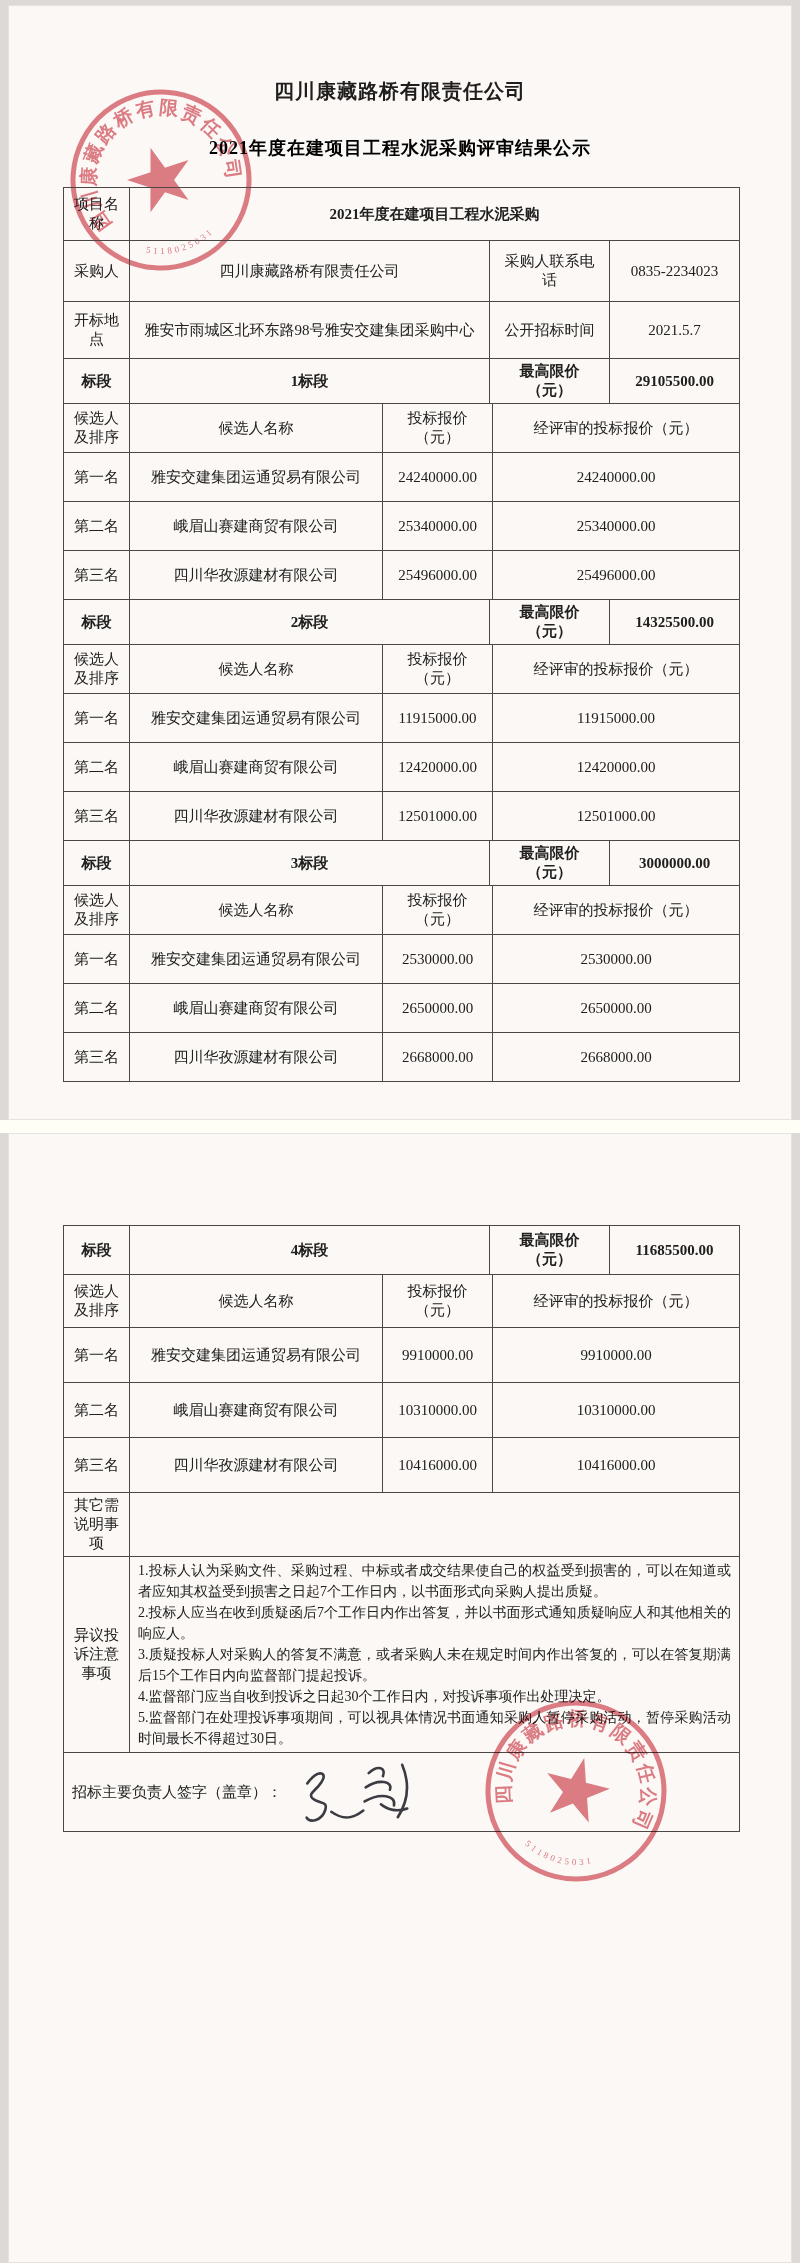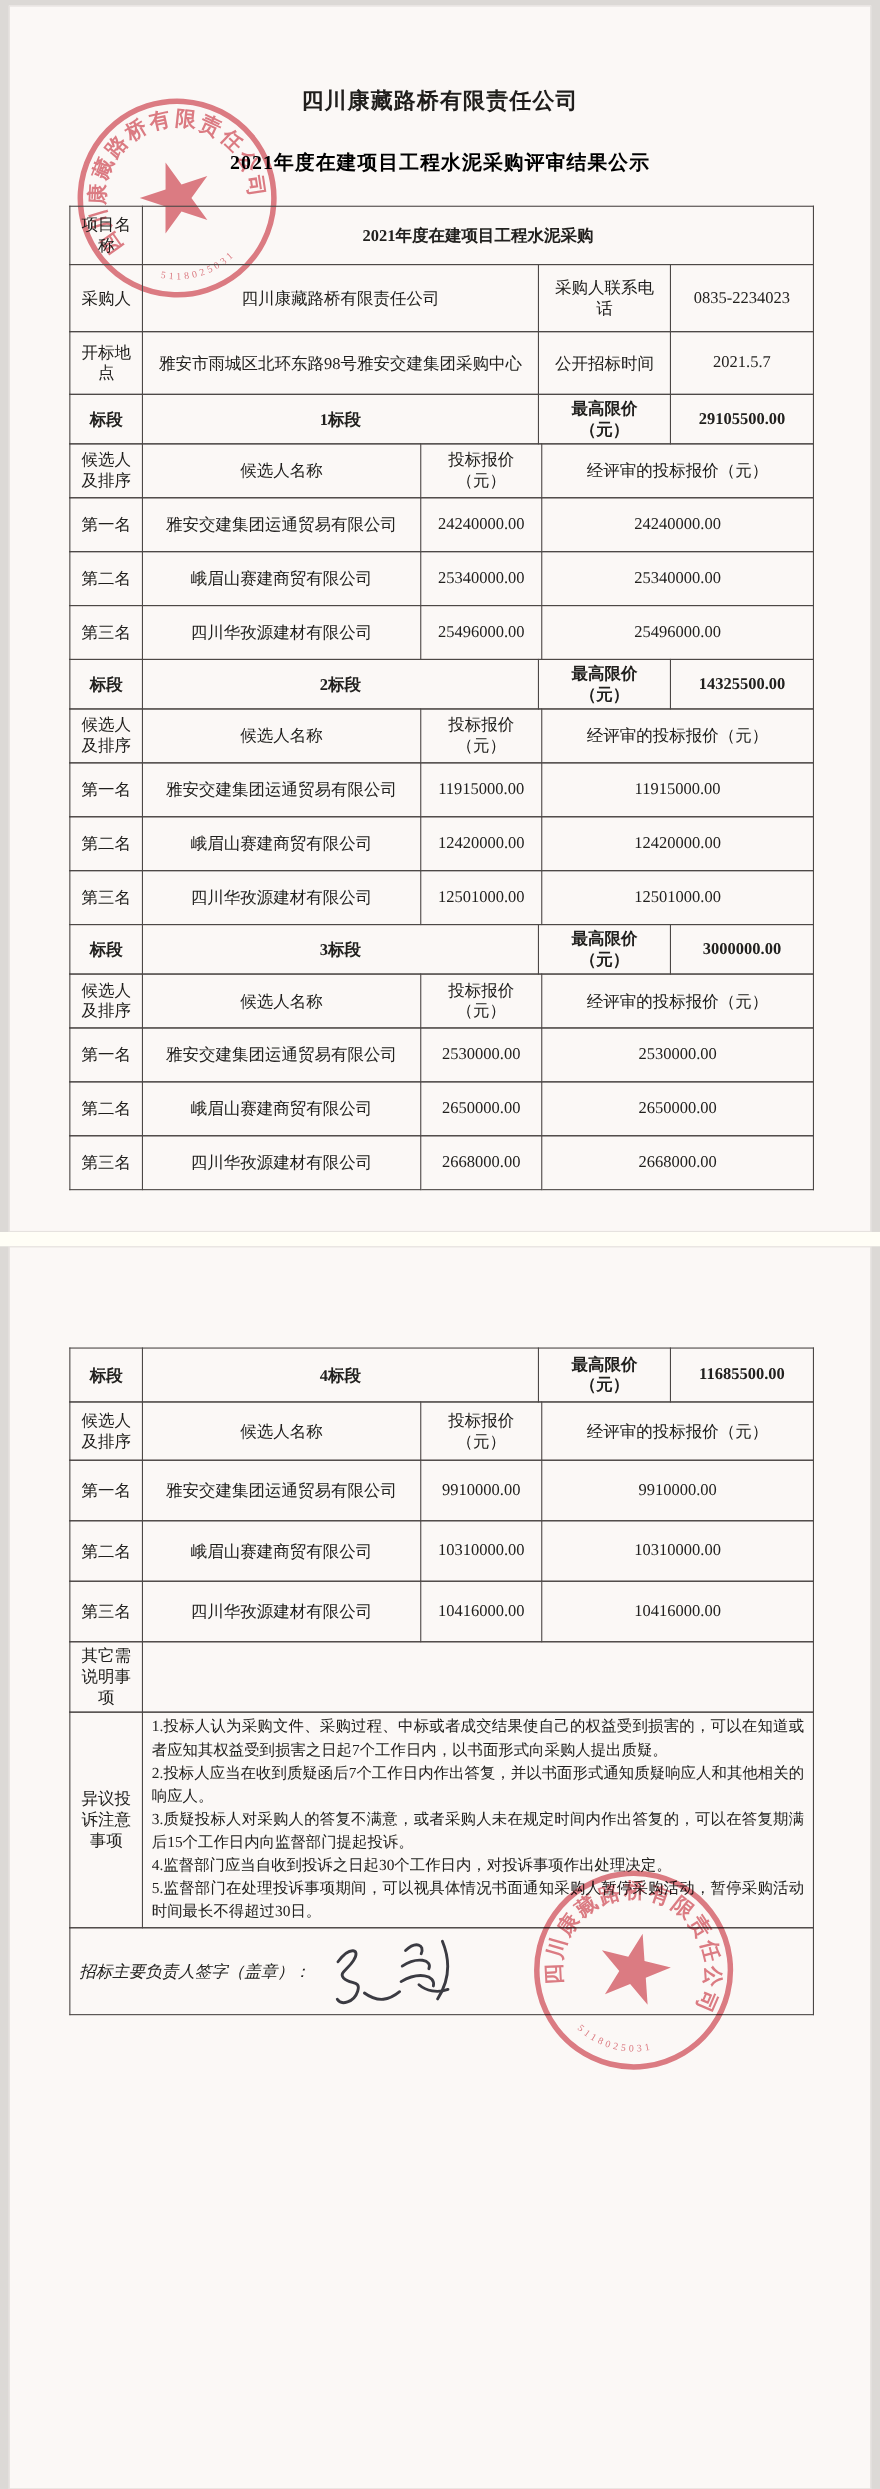--- a/index.html
+++ b/index.html
@@ -31,21 +31,21 @@
   .r-cand td{height:42px}
   .p2 .r-sec td{height:42px}
   .p2 .r-chdr td{height:46px}
   .p2 .r-cand td{height:48px}
   .r-other td{height:54px}
   .r-sup1 td{height:42px}
   .r-sup2 td{height:48px}
   .r-sig td{height:72px}
   .notes{text-align:left;padding:8px 10px;margin-top:13px;}
   .notes div{font-size:14px;line-height:1.5;text-align:justify;}
-  .sig-cell{text-align:left;padding-left:10px;font-style:italic;}
+  .sig-cell{text-align:left;padding-left:10px;}
   .sig-wrap{display:flex;align-items:center;gap:14px;}
   .seal{position:absolute;mix-blend-mode:multiply;opacity:.82;pointer-events:none;}
   #seal-top{left:52px;top:74px;width:200px;height:200px;}
   #seal-bottom{left:467px;top:557px;width:200px;height:200px;}
   .scribble{width:150px;height:62px;transform:rotate(-4deg);}
 </style>
 </head>
 <body>
 
 <div id="canvas">

